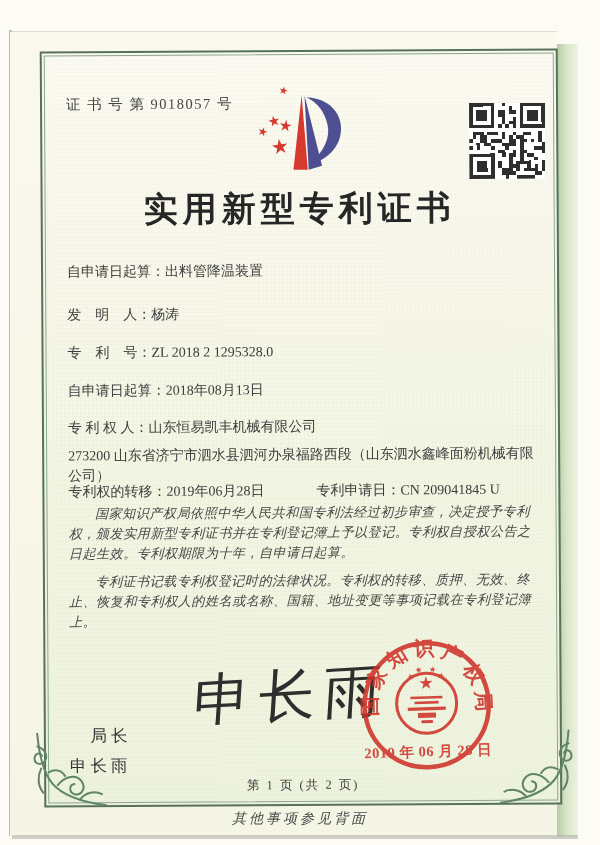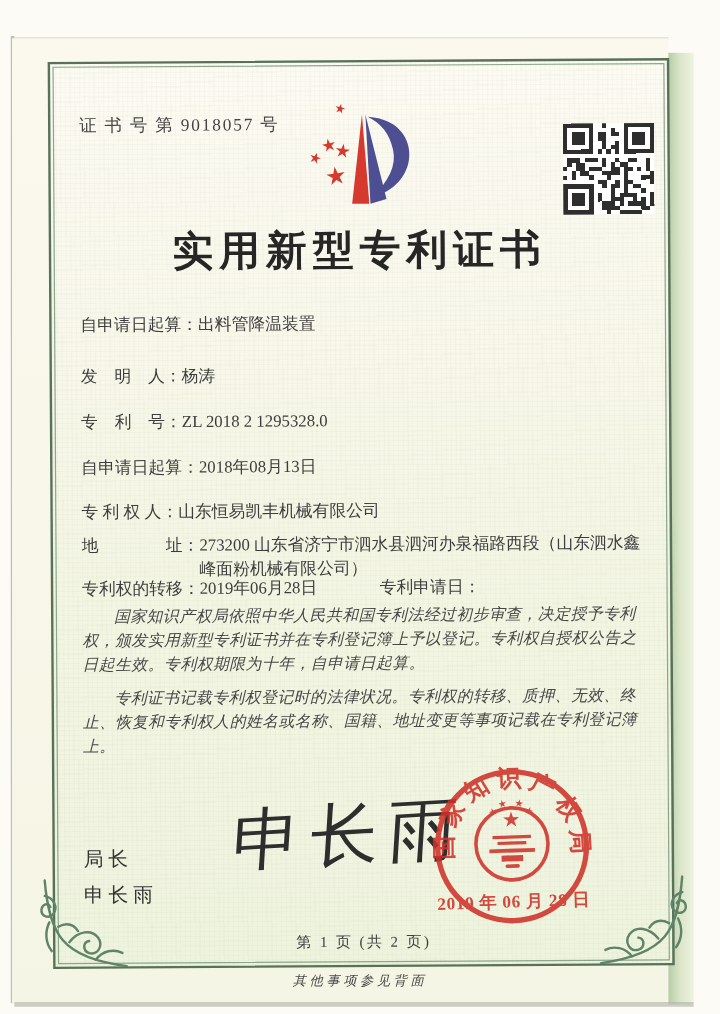--- a/index.html
+++ b/index.html
@@ -50,29 +50,29 @@
   .row .val{flex:1;}
   .r0{top:209px;}.r1{top:252px;}.r2{top:290px;}.r3{top:328px;}.r4{top:365px;}
   .r5{top:393px;}
   .r6{top:429px;display:flex;gap:0;}
   .r6 .pair2{margin-left:52px;display:flex;}
   
   .paras{left:24px;top:451px;width:468px;font-size:13.2px;line-height:20px;
     font-style:italic;color:#474747;letter-spacing:.4px;}
   .paras p{margin:0 0 8px 0;text-indent:2em;}
   
-  .director{left:24px;top:648px;font-size:16.5px;letter-spacing:4px;color:#333;line-height:30px;}
+  .director{left:24px;top:668px;font-size:16.5px;letter-spacing:4px;color:#333;line-height:30px;text-align:right;}
   .signature{
     left:148px;top:606px;font-size:57px;color:#2e2e2e;letter-spacing:8px;
     transform:rotate(-3deg) skewX(-7deg);font-weight:400;
   }
   .seal{left:296px;top:569px;}
   .page-info{left:0;top:725px;width:100%;text-align:center;font-size:12.5px;
     letter-spacing:2px;color:#3f3f3f;}
-  .back-note{left:0;top:810px;width:600px;text-align:center;font-size:11px;
+  .back-note{left:0;top:810px;width:600px;text-align:center;font-size:14px;
     font-style:italic;letter-spacing:3px;color:#4a4a4a;}
 </style>
 </head>
 <body>
 
 <div class="abs" style="inset:0;">
   <div class="abs edge-left"></div>
   <div class="abs edge-top"></div>
   <div class="abs paper"></div>
   <div class="abs edge-band"></div>
@@ -264,28 +264,28 @@
     </div>
     <div class="abs row r3">
       <span class="lbl">自申请日起算：</span>
       <span class="val">2018年08月13日</span>
     </div>
     <div class="abs row r4">
       <span class="lbl">专 利 权 人：</span>
       <span class="val">山东恒易凯丰机械有限公司</span>
     </div>
     <div class="abs row r5">
-      <span class="lbl">地　　　　址：</span>
       <span class="val">273200 山东省济宁市泗水县泗河办泉福路西段（山东泗水鑫峰面粉机械有限公司）</span>
     </div>
     <div class="abs row r6">
       <span class="lbl">专利权的转移：</span>
       <span>2019年06月28日</span>
       <span class="pair2">
         <span class="lbl">专利申请日：</span>
+        <span>CN 209041845 U</span>
       </span>
     </div>
 
     <div class="abs paras">
       <p>国家知识产权局依照中华人民共和国专利法经过初步审查，决定授予专利权，颁发实用新型专利证书并在专利登记簿上予以登记。专利权自授权公告之日起生效。专利权期限为十年，自申请日起算。</p>
       <p>专利证书记载专利权登记时的法律状况。专利权的转移、质押、无效、终止、恢复和专利权人的姓名或名称、国籍、地址变更等事项记载在专利登记簿上。</p>
     </div>
 
     <div class="abs director">
       <div>局长</div>

